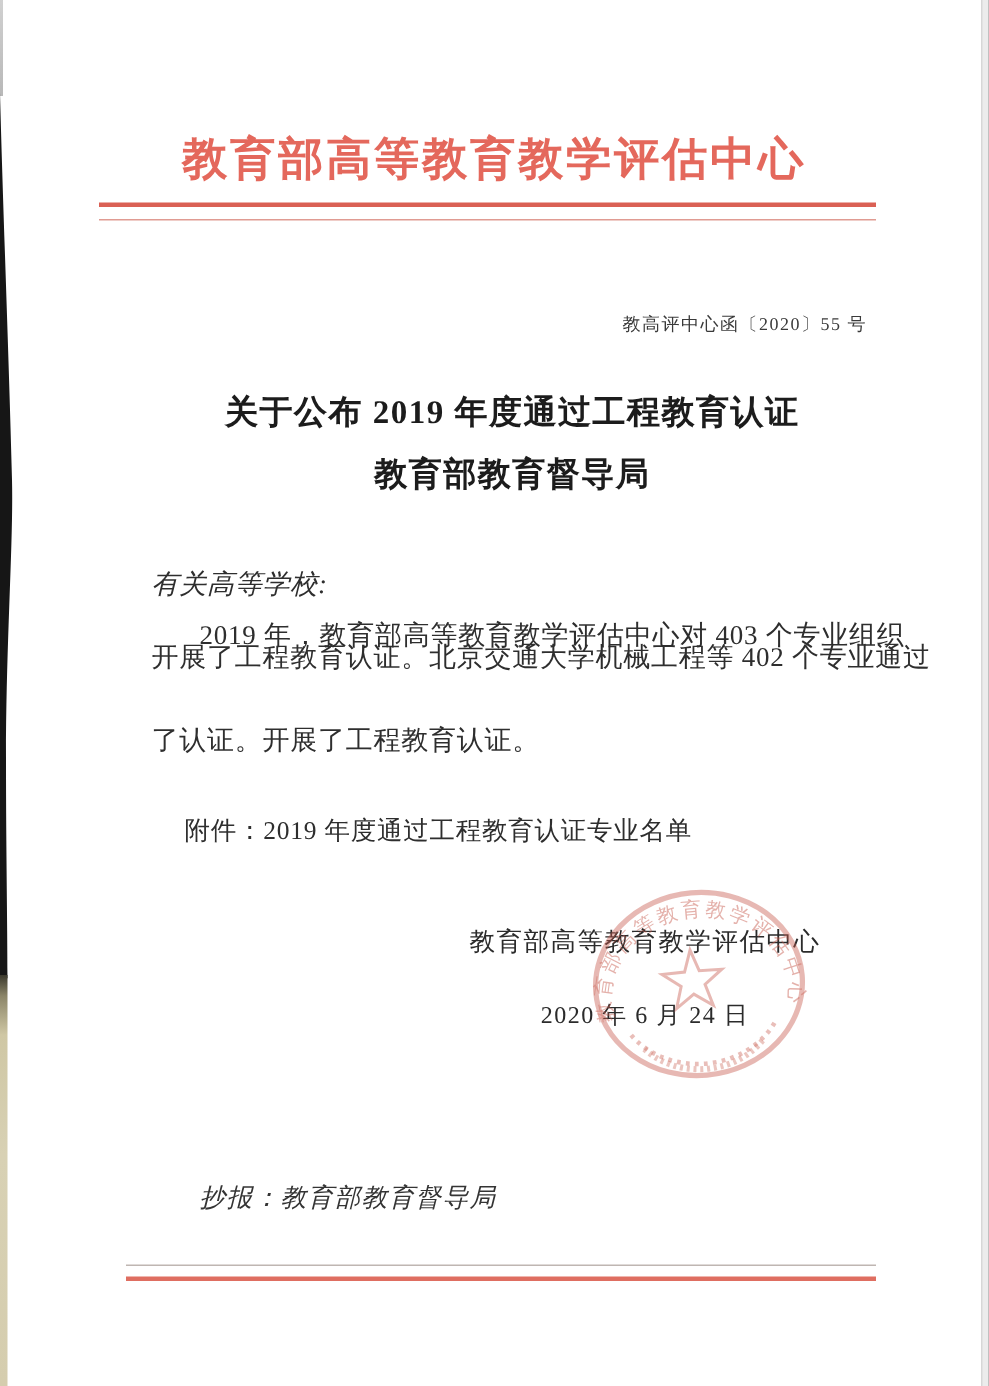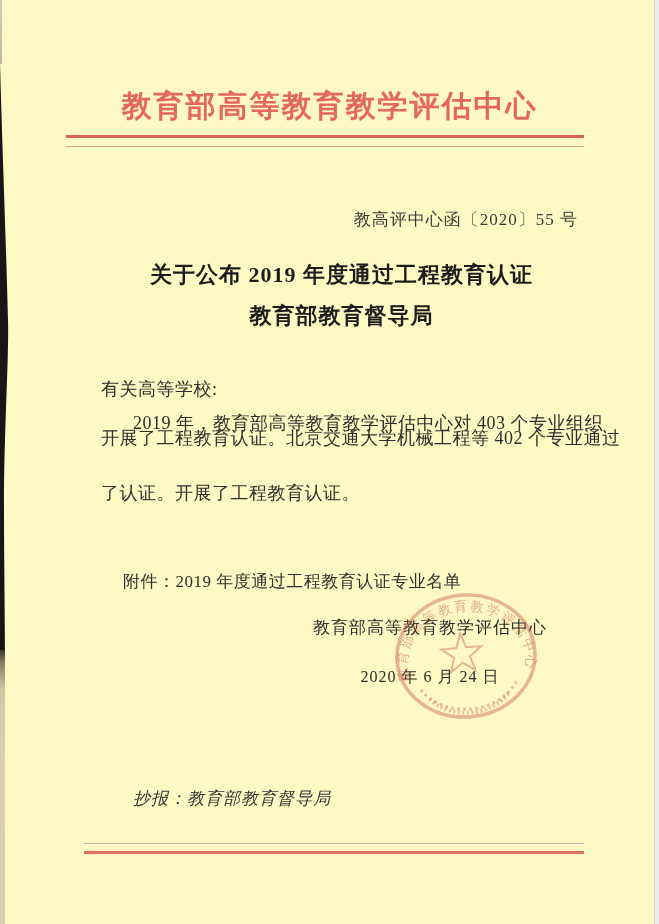--- a/index.html
+++ b/index.html
@@ -1,19 +1,19 @@
 <!DOCTYPE html>
 <html><head>
 <meta charset="utf-8">
 <style>
   html,body{margin:0;padding:0;background:#888;}
   .page{
     position:relative;
     width:659px;height:924px;
-    background:#fef9c3;
+    background:#ffffff;
     overflow:hidden;
     font-family:"Liberation Serif","DejaVu Serif",serif;
     color:#2e2e2e;
   }
   
   .edge-top-left{
     position:absolute;left:0;top:0;width:2px;height:64px;
     background:linear-gradient(#bdbdbd,#9a9a9a);opacity:.7;
   }
   .edge-dark-wedge{position:absolute;left:0;top:0;width:12px;height:924px;}
@@ -33,41 +33,41 @@
     color:#e4685c;
     font-family:"Liberation Sans","DejaVu Sans",sans-serif;
   }
   .rule-top{
     position:absolute;left:66px;top:135px;width:518px;height:8px;
     border-top:3px solid #da6054;
     border-bottom:1px solid #e09b92;
   }
   .doc-number{
     position:absolute;top:208px;right:81px;
-    font-size:17px;color:#3a3a3a;letter-spacing:1px;
+    font-size:12px;color:#3a3a3a;letter-spacing:1px;
   }
   .notice-title{position:absolute;left:12px;width:100%;text-align:center;
     font-size:22px;font-weight:bold;color:#1c1c1c;letter-spacing:1px;}
   .title-l1{top:260px;}
   .title-l2{top:301px;}
   
   .salutation{
     position:absolute;left:101px;top:377px;
-    font-size:18px;letter-spacing:.5px;
+    font-size:18px;letter-spacing:.5px;font-style:italic;
   }
   .para-line{
     position:absolute;left:101px;width:460px;
     font-size:18px;letter-spacing:.5px;white-space:nowrap;
   }
   .pl-0{top:411px;padding-left:32px;}
   .pl-1{top:426px;}
   .pl-2{top:481px;}
   .attachment{
     position:absolute;left:123px;top:542px;
-    font-size:17px;letter-spacing:.5px;margin-top:28px;
+    font-size:17px;letter-spacing:.5px;
   }
   
   .signature{position:absolute;right:112px;top:616px;text-align:center;}
   .sig-org{font-size:17px;letter-spacing:1px;color:#2b2b2b;}
   .sig-date{margin-top:28px;font-size:16px;letter-spacing:1px;color:#2b2b2b;}
   .seal{position:absolute;left:374px;top:574px;pointer-events:none;}
   
   .cc-line{
     position:absolute;left:133px;top:787px;
     font-size:17px;letter-spacing:1px;color:#343434;font-style:italic;

